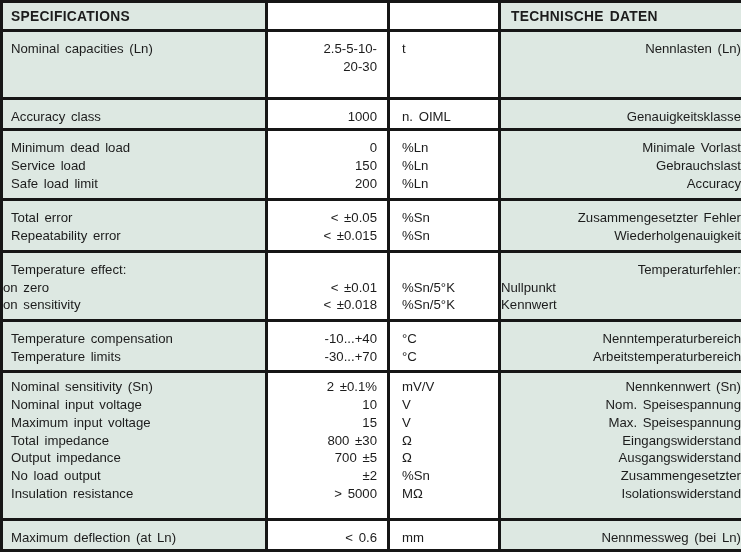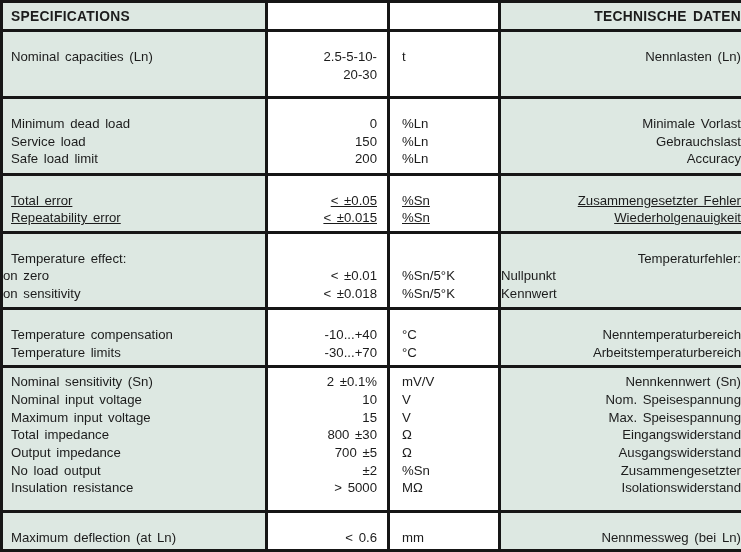--- a/index.html
+++ b/index.html
@@ -36,33 +36,33 @@
   thead th{
     font-weight:bold;
     font-size:13.8px;
     text-align:left;
     letter-spacing:0.3px;
     word-spacing:2px;
     padding-top:6px;
     height:29px;
   }
   thead th.c1{padding-left:8px;}
-  thead th.c4{padding-left:10px;text-align:right;}
+  thead th.c4{padding-left:10px;}
   .ln{
     font-size:13.2px;
     line-height:17.7px;
     word-spacing:2px;
     white-space:nowrap;
   }
   td.col-spec .ln{padding-left:8px;text-align:left;}
   td.col-value .ln{padding-right:10px;text-align:right;}
   td.col-unit .ln{padding-left:12px;text-align:left;}
   td.col-de .ln{padding-left:9px;text-align:right;}
   td .ln.center{text-align:left;padding-left:0;padding-right:0;}
-  td.col-spec,td.col-value,td.col-unit,td.col-de{padding-top:16px;}
+  td.col-spec,td.col-value,td.col-unit,td.col-de{padding-top:8px;}
   tr.tall td{padding-top:5px;}
 </style>
 </head>
 <body>
 
 <div class="sheet">
   <table>
     <colgroup>
       <col class="w1">
         <col class="w2">
@@ -89,20 +89,34 @@
           </td>
           <td class="c3 col-unit">
             <div class="ln">t</div>
             <div class="ln">&nbsp;</div>
           </td>
           <td class="c4 col-de">
             <div class="ln">Nennlasten (Ln)</div>
             <div class="ln">&nbsp;</div>
           </td>
         </tr>
+        <tr style="height: 26px;">
+          <td class="c1 col-spec">
+            <div class="ln">Accuracy class</div>
+          </td>
+          <td class="c2 col-value">
+            <div class="ln">1000</div>
+          </td>
+          <td class="c3 col-unit">
+            <div class="ln">n. OIML</div>
+          </td>
+          <td class="c4 col-de">
+            <div class="ln">Genauigkeitsklasse</div>
+          </td>
+        </tr>
         <tr style="height: 60px;">
           <td class="c1 col-spec">
             <div class="ln">Minimum dead load</div>
             <div class="ln">Service load</div>
             <div class="ln">Safe load limit</div>
           </td>
           <td class="c2 col-value">
             <div class="ln">0</div>
             <div class="ln">150</div>
             <div class="ln">200</div>
@@ -111,21 +125,21 @@
             <div class="ln">%Ln</div>
             <div class="ln">%Ln</div>
             <div class="ln">%Ln</div>
           </td>
           <td class="c4 col-de">
             <div class="ln">Minimale Vorlast</div>
             <div class="ln">Gebrauchslast</div>
             <div class="ln">Accuracy</div>
           </td>
         </tr>
-        <tr style="height: 48px; text-decoration: underline;">
+        <tr style="height: 48px;">
           <td class="c1 col-spec">
             <div class="ln">Total error</div>
             <div class="ln">Repeatability error</div>
           </td>
           <td class="c2 col-value">
             <div class="ln">&lt; ±0.05</div>
             <div class="ln">&lt; ±0.015</div>
           </td>
           <td class="c3 col-unit">
             <div class="ln">%Sn</div>

